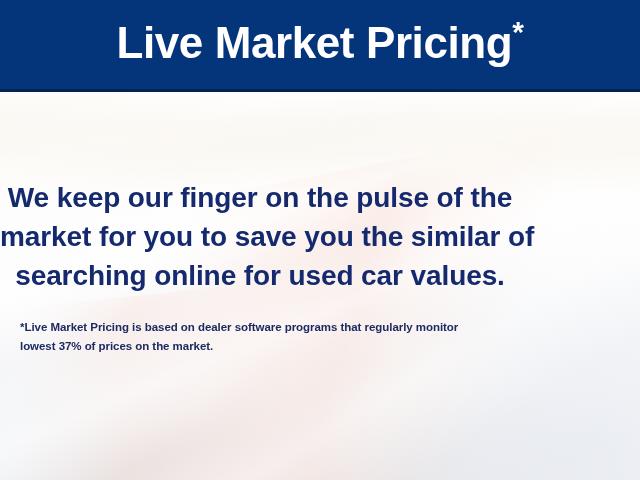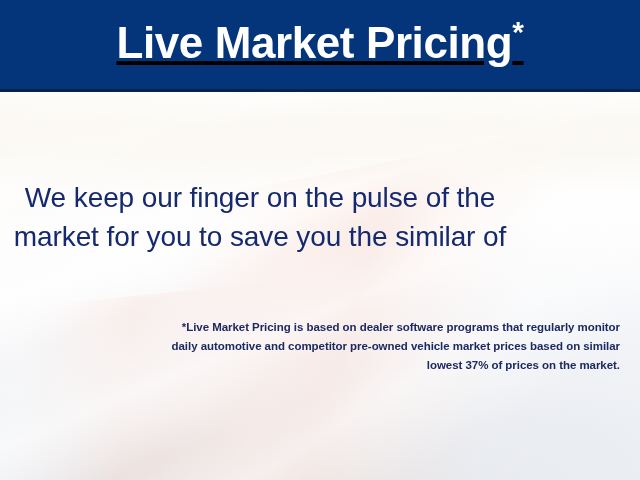--- a/index.html
+++ b/index.html
@@ -161,21 +161,20 @@
     left: 0;
     top: 0;
     width: 640px;
     height: 92px;
     background: #04357a;
     border-bottom: 3px solid #04234f;
     box-sizing: border-box;
     display: flex;
     align-items: center;
     justify-content: center;
-    text-decoration: underline;
   }
 
   #header-title {
     color: #ffffff;
     font-size: 44px;
     font-weight: bold;
     letter-spacing: -0.4px;
     line-height: 1;
     white-space: nowrap;
     text-align: center;
@@ -192,36 +191,36 @@
 
   
   #headline {
     position: absolute;
     left: 0;
     top: 178px;
     width: 520px;
     text-align: center;
     color: #152a6e;
     font-size: 28px;
-    font-weight: normal;
+    font-weight: bold;
     line-height: 39px;
     letter-spacing: -0.1px;
   }
   #headline .hl-line {
     display: block;
     white-space: nowrap;
   }
 
   
   #fineprint {
     position: absolute;
     left: 20px;
     top: 318px;
     width: 600px;
-    text-align: right;
+    text-align: left;
     color: #1d2a62;
     font-size: 11.5px;
     font-weight: bold;
     line-height: 19px;
     letter-spacing: -0.05px;
   }
   #fineprint .fp-line {
     display: block;
     white-space: nowrap;
   }
@@ -246,21 +245,21 @@
 
   <div id="header-band">
     <div id="header-title">
       <span>Live Market Pricing</span><span class="ast">*</span>
     </div>
   </div>
 
   <div id="headline">
     <span class="hl-line">We keep our finger on the pulse of the</span>
     <span class="hl-line">market for you to save you the similar of</span>
+    <span class="hl-line">searching online for used car values.</span>
   </div>
 
   <div id="fineprint">
     <span class="fp-line">*Live Market Pricing is based on dealer software programs that regularly monitor</span>
-    <span class="fp-line">daily automotive and competitor pre-owned vehicle market prices based on similar</span>
     <span class="fp-line">lowest 37% of prices on the market.</span>
   </div>
 
 </div>
 
 </body></html>

